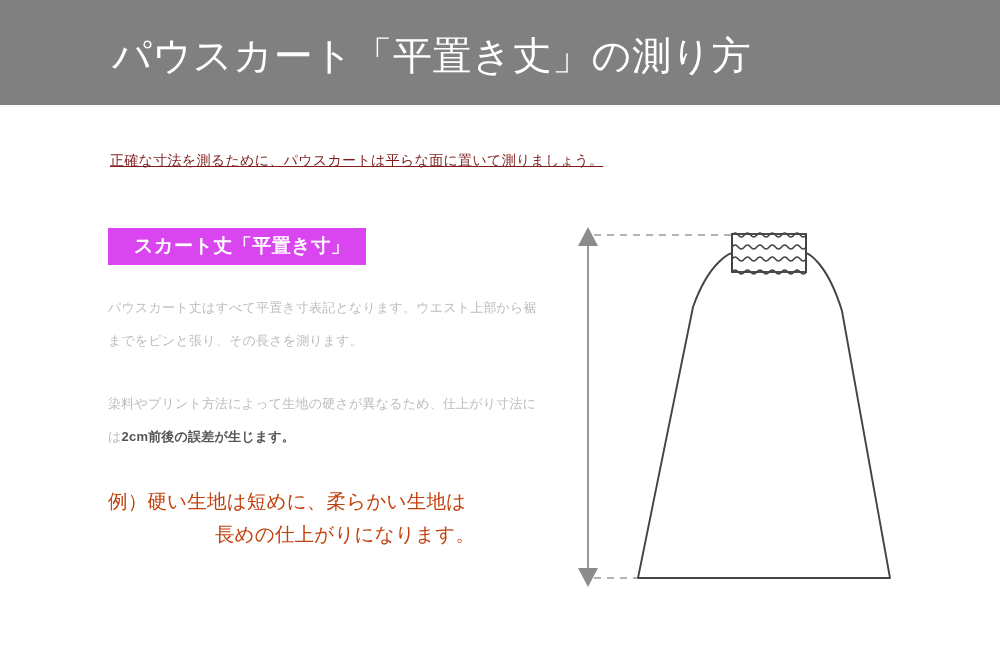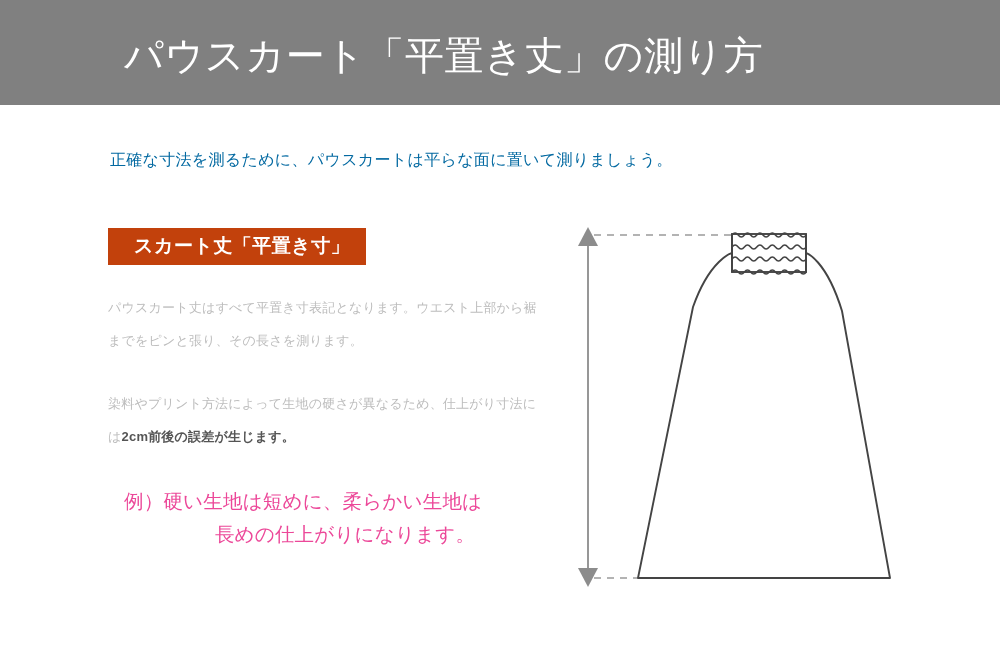--- a/index.html
+++ b/index.html
@@ -26,53 +26,54 @@
   .header-band {
     position: absolute;
     left: 0;
     top: 0;
     width: 1000px;
     height: 105px;
     background: #808080;
   }
   .header-title {
     position: absolute;
-    left: 124px;
+    left: 112px;
     top: 33px;
     color: #ffffff;
     font-size: 39px;
     line-height: 46px;
     letter-spacing: 0.5px;
     white-space: nowrap;
     font-weight: 400;
   }
 
   
   .lead-text {
     position: absolute;
     left: 110px;
     top: 145px;
-    font-size: 16px;
+    font-size: 14px;
     line-height: 30px;
-    color: #0369a1;
+    color: #7f1d1d;
     letter-spacing: 0.3px;
     white-space: nowrap;
+    text-decoration: underline;
   }
 
   
   .left-col {
     position: absolute;
     left: 108px;
     top: 228px;
     width: 430px;
   }
 
   .section-badge {
     display: inline-block;
-    background: #c2410c;
+    background: #d946ef;
     color: #ffffff;
     font-size: 19px;
     line-height: 22px;
     font-weight: 700;
     padding: 7px 16px 8px 26px;
     letter-spacing: 0.5px;
     white-space: nowrap;
   }
 
   .para {
@@ -84,25 +85,25 @@
   }
   .para-1 { margin-top: 26px; }
   .para-2 { margin-top: 30px; }
 
   .para-2 .bold-em {
     color: #555555;
     font-weight: 700;
   }
 
   .example {
-    margin: 16px;
+    margin: 0;
     margin-top: 32px;
     font-size: 19.5px;
     line-height: 33px;
-    color: #ec4899;
+    color: #c2410c;
     letter-spacing: 0.2px;
   }
   .example .ex-indent {
     display: block;
     padding-left: 44px;
     text-align: center;
   }
 
   
   .diagram {

